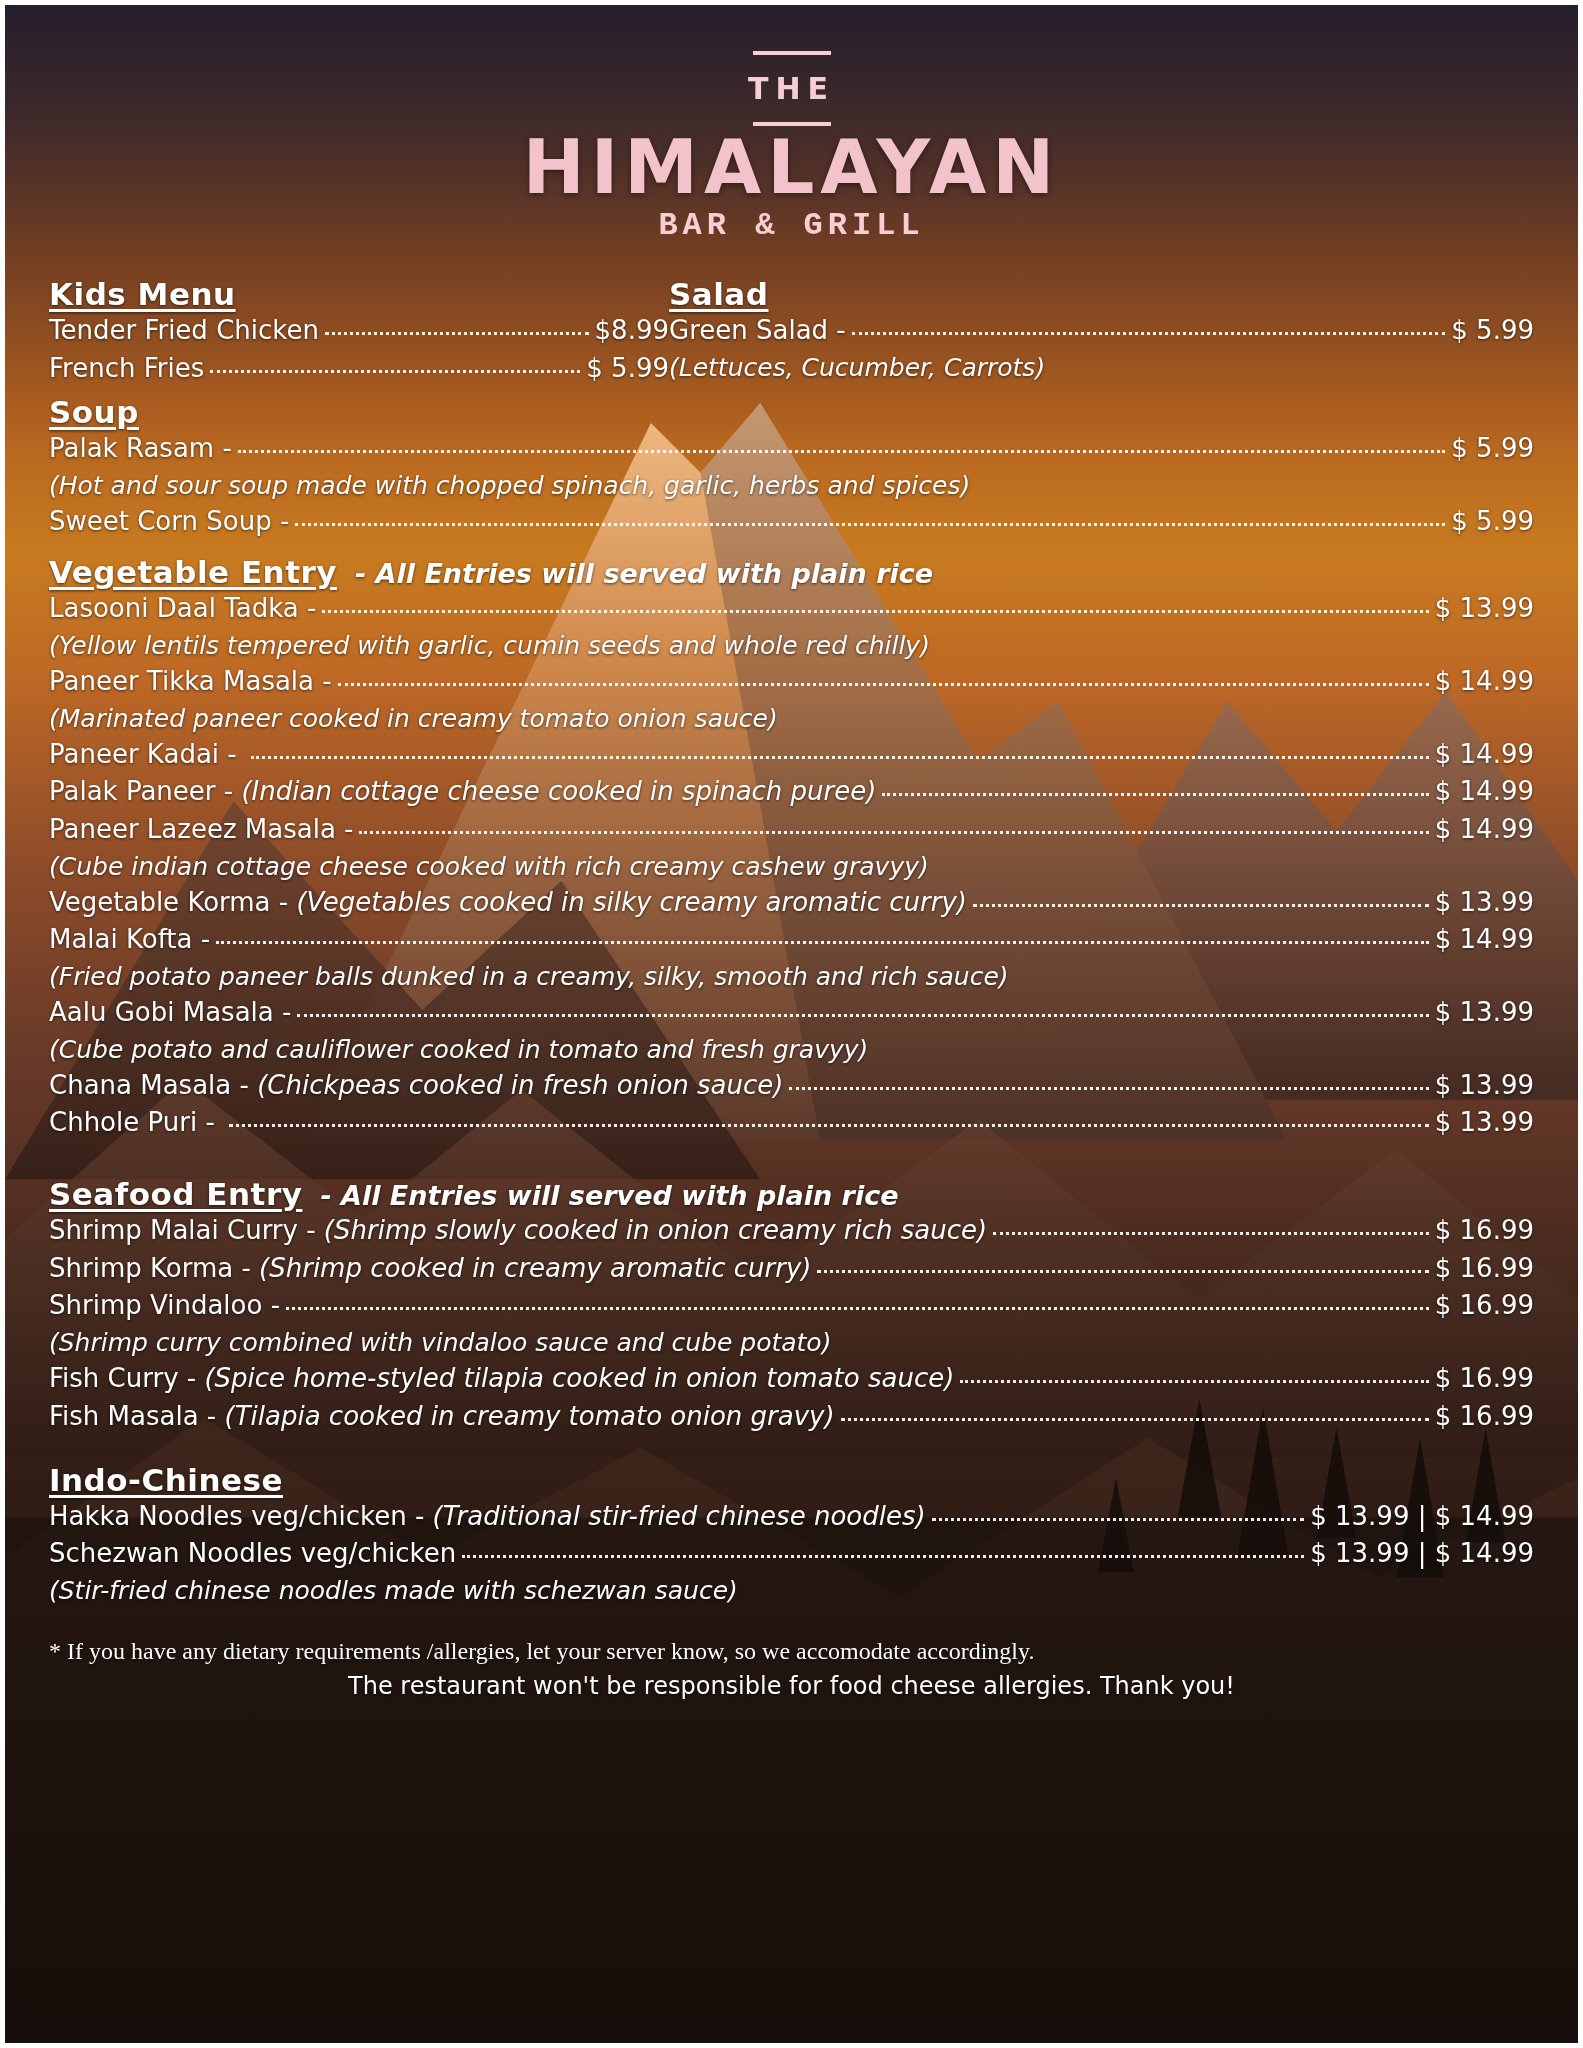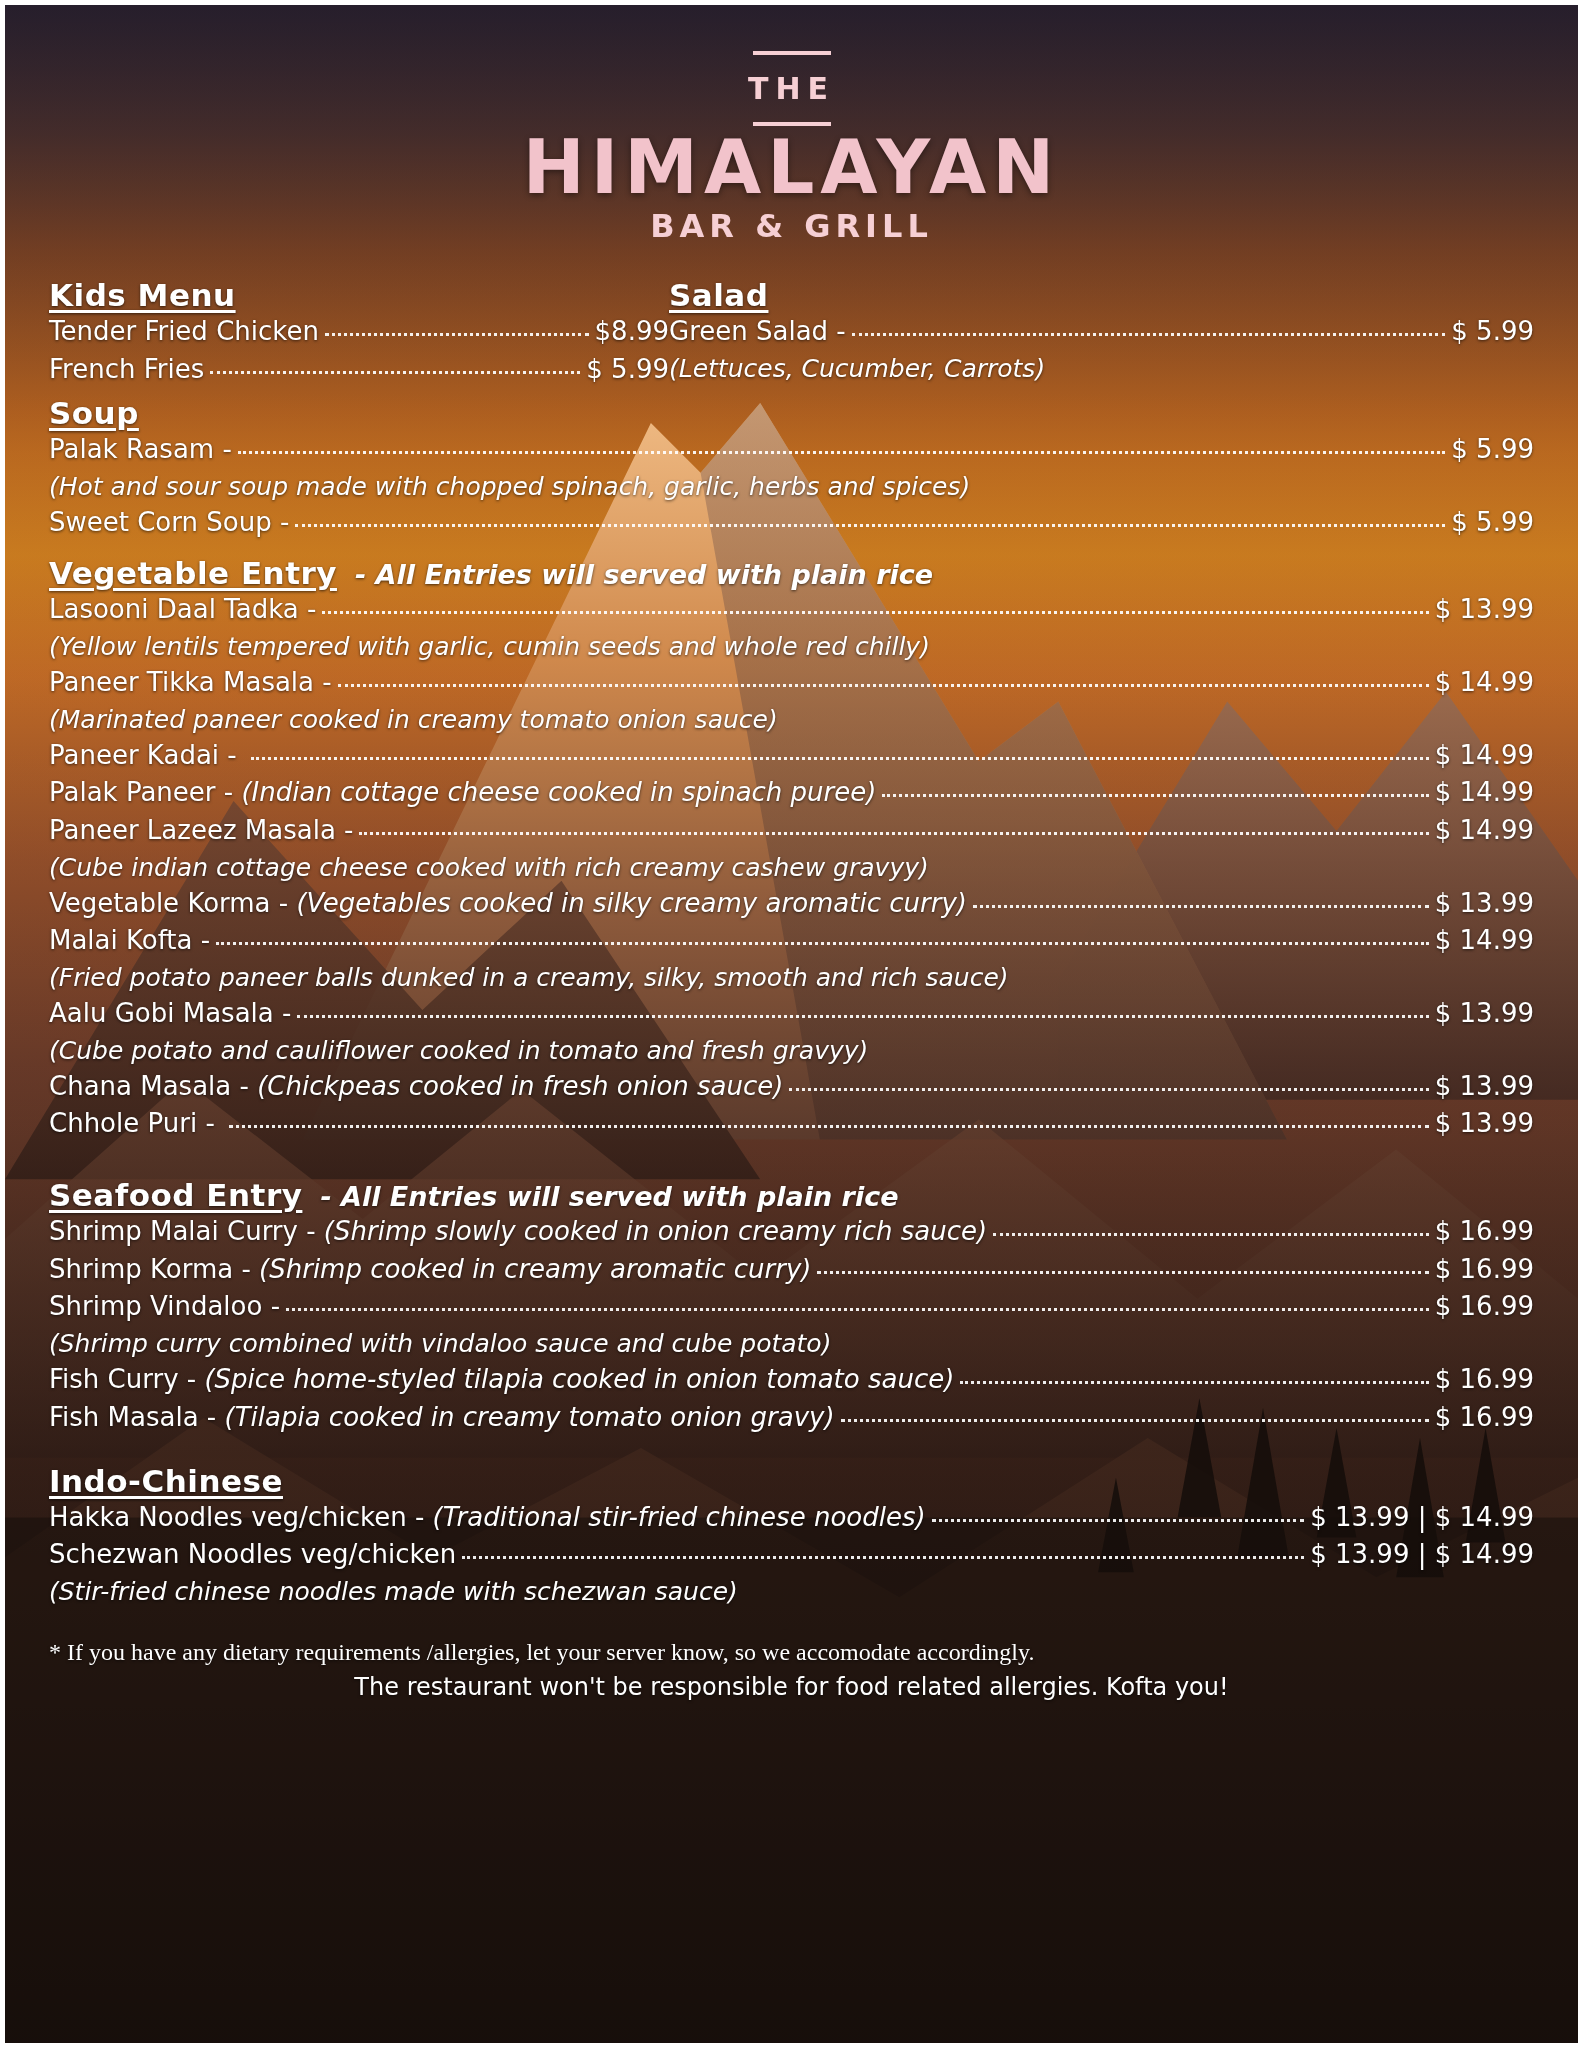--- a/index.html
+++ b/index.html
@@ -71,20 +71,21 @@
     line-height: 1.02;
     margin-top: 4px;
     text-shadow: 0 2px 6px rgba(0,0,0,.45);
   }
   .brand-sub {
     color: #f6cfd4;
     font-size: 32px;
     font-weight: 700;
     letter-spacing: 5px;
     margin-top: 2px;
+    font-family: Liberation Mono, monospace;
   }
 
   
   .menu {
     margin-top: 26px;
     font-family: "DejaVu Sans", sans-serif;
     text-shadow: 0 1px 3px rgba(0,0,0,.65);
   }
   .sec-head {
     font-size: 31px;
@@ -396,18 +397,18 @@
         <div class="row">
           <span class="name">Schezwan Noodles veg/chicken</span>
           <span class="dots"></span>
           <span class="price">$ 13.99 | $ 14.99</span>
         </div>
         <div class="sub">(Stir-fried chinese noodles made with schezwan sauce)</div>
       </div>
 
       <div class="footer">
         <div class="l1">* If you have any dietary requirements /allergies, let your server know, so we accomodate accordingly.</div>
-        <div>The restaurant won't be responsible for food related allergies.  Kofta you!</div>
+        <div>The restaurant won't be responsible for food cheese allergies.  Thank you!</div>
       </div>
 
     </div>
   </div>
 </div>
 
 </body></html>

